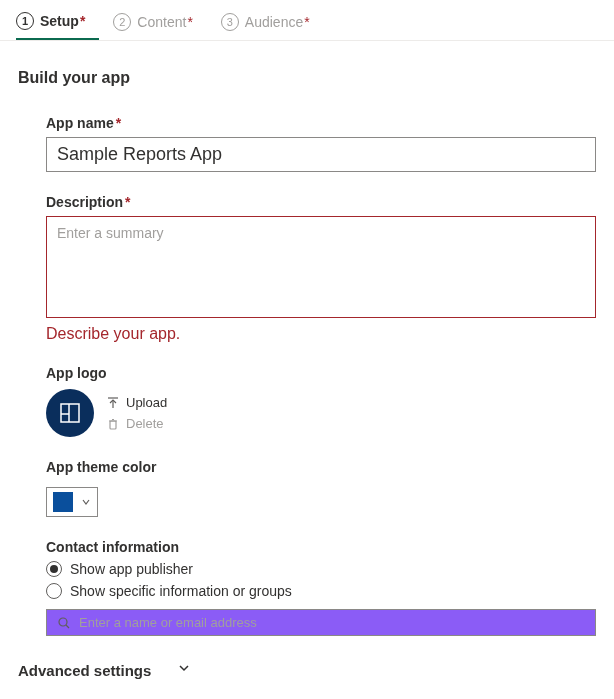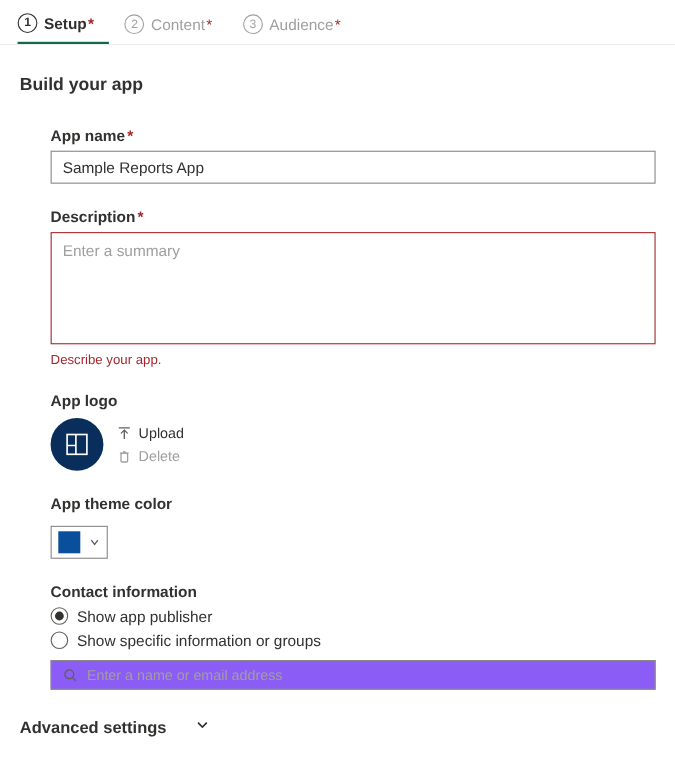--- a/index.html
+++ b/index.html
@@ -70,42 +70,42 @@
       margin-bottom: 6px;
     }
     .req {
       color: #a4262c;
       margin-left: 2px;
     }
     .text-input {
       width: 100%;
       border: 1px solid #8a8886;
       padding: 6px 10px;
-      font-size: 14px;
+      font-size: 18px;
       font-family: inherit;
       outline: none;
       color: #323130;
     }
     .textarea {
       width: 100%;
       border: 1px solid #a4262c;
       padding: 8px 10px;
       font-size: 14px;
       font-family: inherit;
       resize: none;
       height: 102px;
       outline: none;
       color: #323130;
     }
     .textarea::placeholder, .text-input::placeholder {
       color: #a19f9d;
     }
     .error-msg {
       color: #a4262c;
-      font-size: 12px;
+      font-size: 16px;
       margin-top: 4px;
     }
     .block {
       margin-bottom: 22px;
       margin-left: 28px;
     }
     .logo-row {
       display: flex;
       align-items: center;
       gap: 12px;

